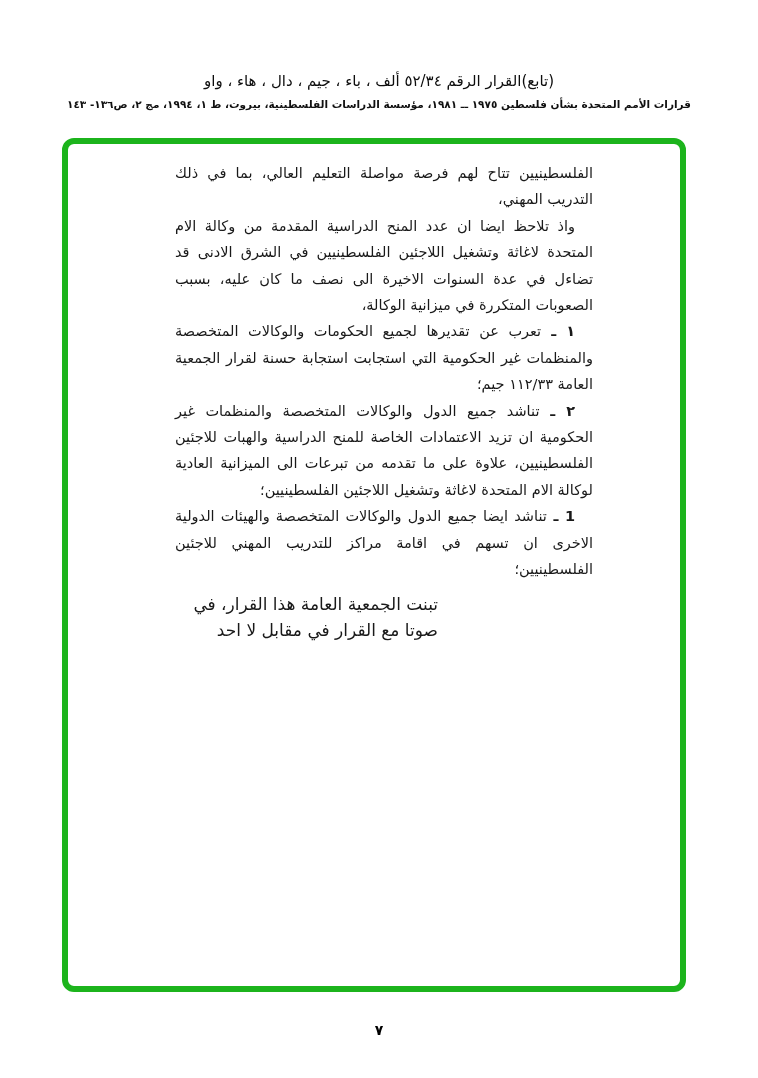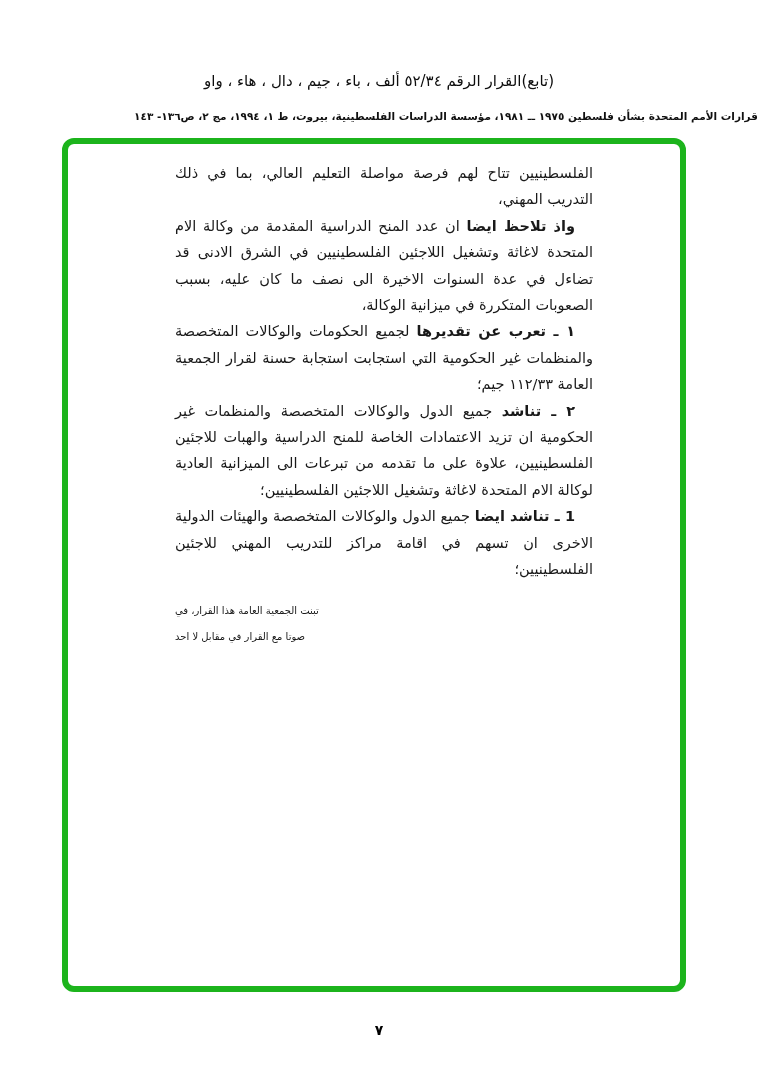--- a/index.html
+++ b/index.html
@@ -21,23 +21,22 @@
     font-size: 15px;
     font-weight: normal;
     line-height: 22px;
     color: #0d0d0d;
     letter-spacing: 0.2px;
   }
   .doc-source {
     font-size: 10.5px;
     font-weight: bold;
     line-height: 18px;
-    margin-top: 15px;
+    margin-top: 3px;
     color: #101010;
-    text-align: right;
   }
   .frame {
     position: absolute;
     left: 62px; top: 138px;
     width: 624px; height: 854px;
     border: 6px solid #1cb41c;
     border-radius: 12px;
     box-sizing: border-box;
     background: transparent;
   }
@@ -49,28 +48,28 @@
     text-align: justify;
     font-size: 14.5px;
     line-height: 26.4px;
     color: #191919;
   }
   .body-text p {
     margin: 0;
     text-indent: 18px;
   }
   .body-text p.no-indent { text-indent: 0; }
-  .body-text b { font-weight: bold; }
+  .body-text b { font-weight: normal; }
   .clause-num { font-weight: bold; }
   .adoption {
     direction: rtl;
-    text-align: left;
-    margin: 15px 155px 0 0;
+    text-align: right;
+    margin: 8px 155px 0 0;
     line-height: 26.4px;
-    font-size: 10px;
+    font-size: 17px;
   }
   .page-number {
     position: absolute;
     left: 0; right: 0;
     top: 1022px;
     text-align: center;
     font-size: 14px;
     font-weight: bold;
     color: #000;
   }

